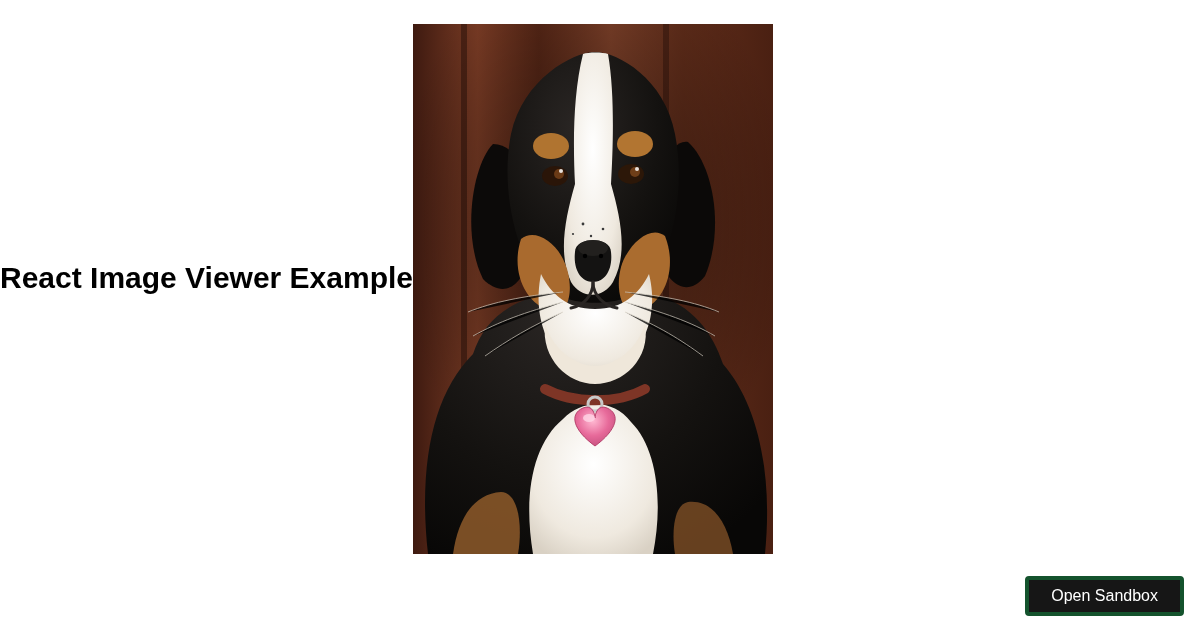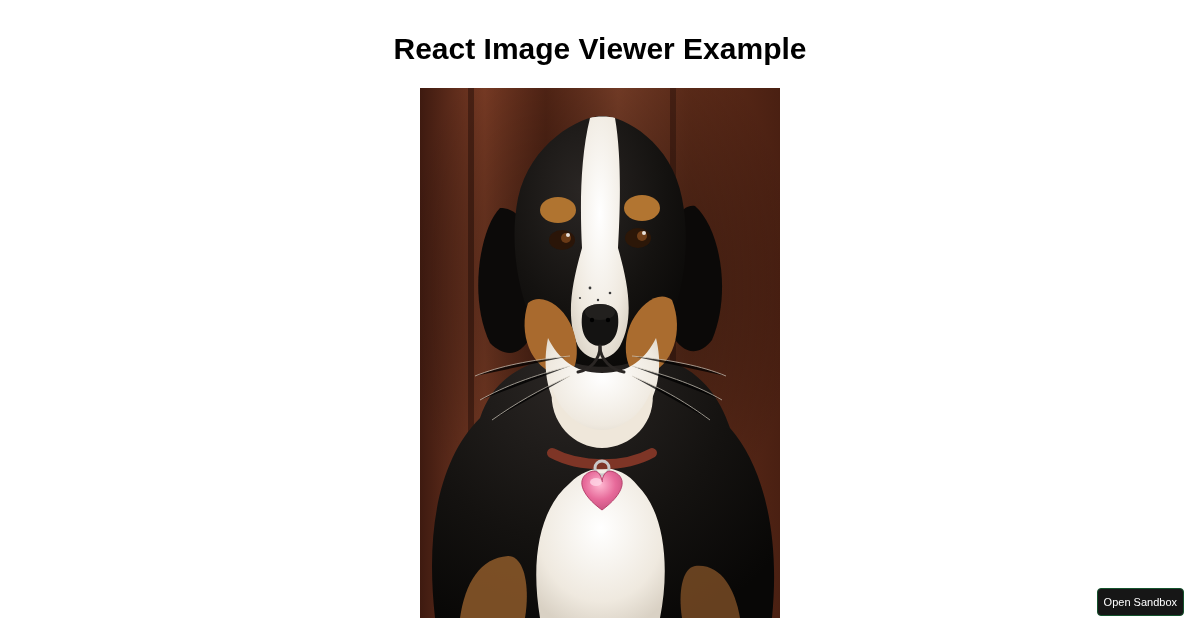--- a/index.html
+++ b/index.html
@@ -7,23 +7,22 @@
       width: 1200px;
       height: 630px;
       background: #ffffff;
       font-family: Arial, Helvetica, sans-serif;
       overflow: hidden;
       position: relative;
     }
     .container {
       width: 100%;
       display: flex;
-      flex-direction: column;
       align-items: center;
-      padding-top: 32px;
+      padding-top: 24px;
     }
     .page-title {
       font-size: 30px;
       font-weight: 700;
       color: #000;
       margin-bottom: 22px;
       text-align: center;
     }
     .image-frame {
       width: 360px;
@@ -33,24 +32,24 @@
       overflow: hidden;
       display: block;
     }
     .dog-svg { width: 100%; height: 100%; display: block; }
     .open-sandbox {
       position: absolute;
       right: 16px;
       bottom: 14px;
       background: #161616;
       color: #ffffff;
-      border: 1px solid #14532d;
+      border: 4px solid #14532d;
       border-radius: 4px;
-      font-size: 11px;
-      padding: 7px 6px;
+      font-size: 16px;
+      padding: 7px 22px;
       cursor: pointer;
       font-family: inherit;
     }
   </style>
 </head>
 <body>
 
 <div class="container">
   <h1 class="page-title">React Image Viewer Example</h1>
 

